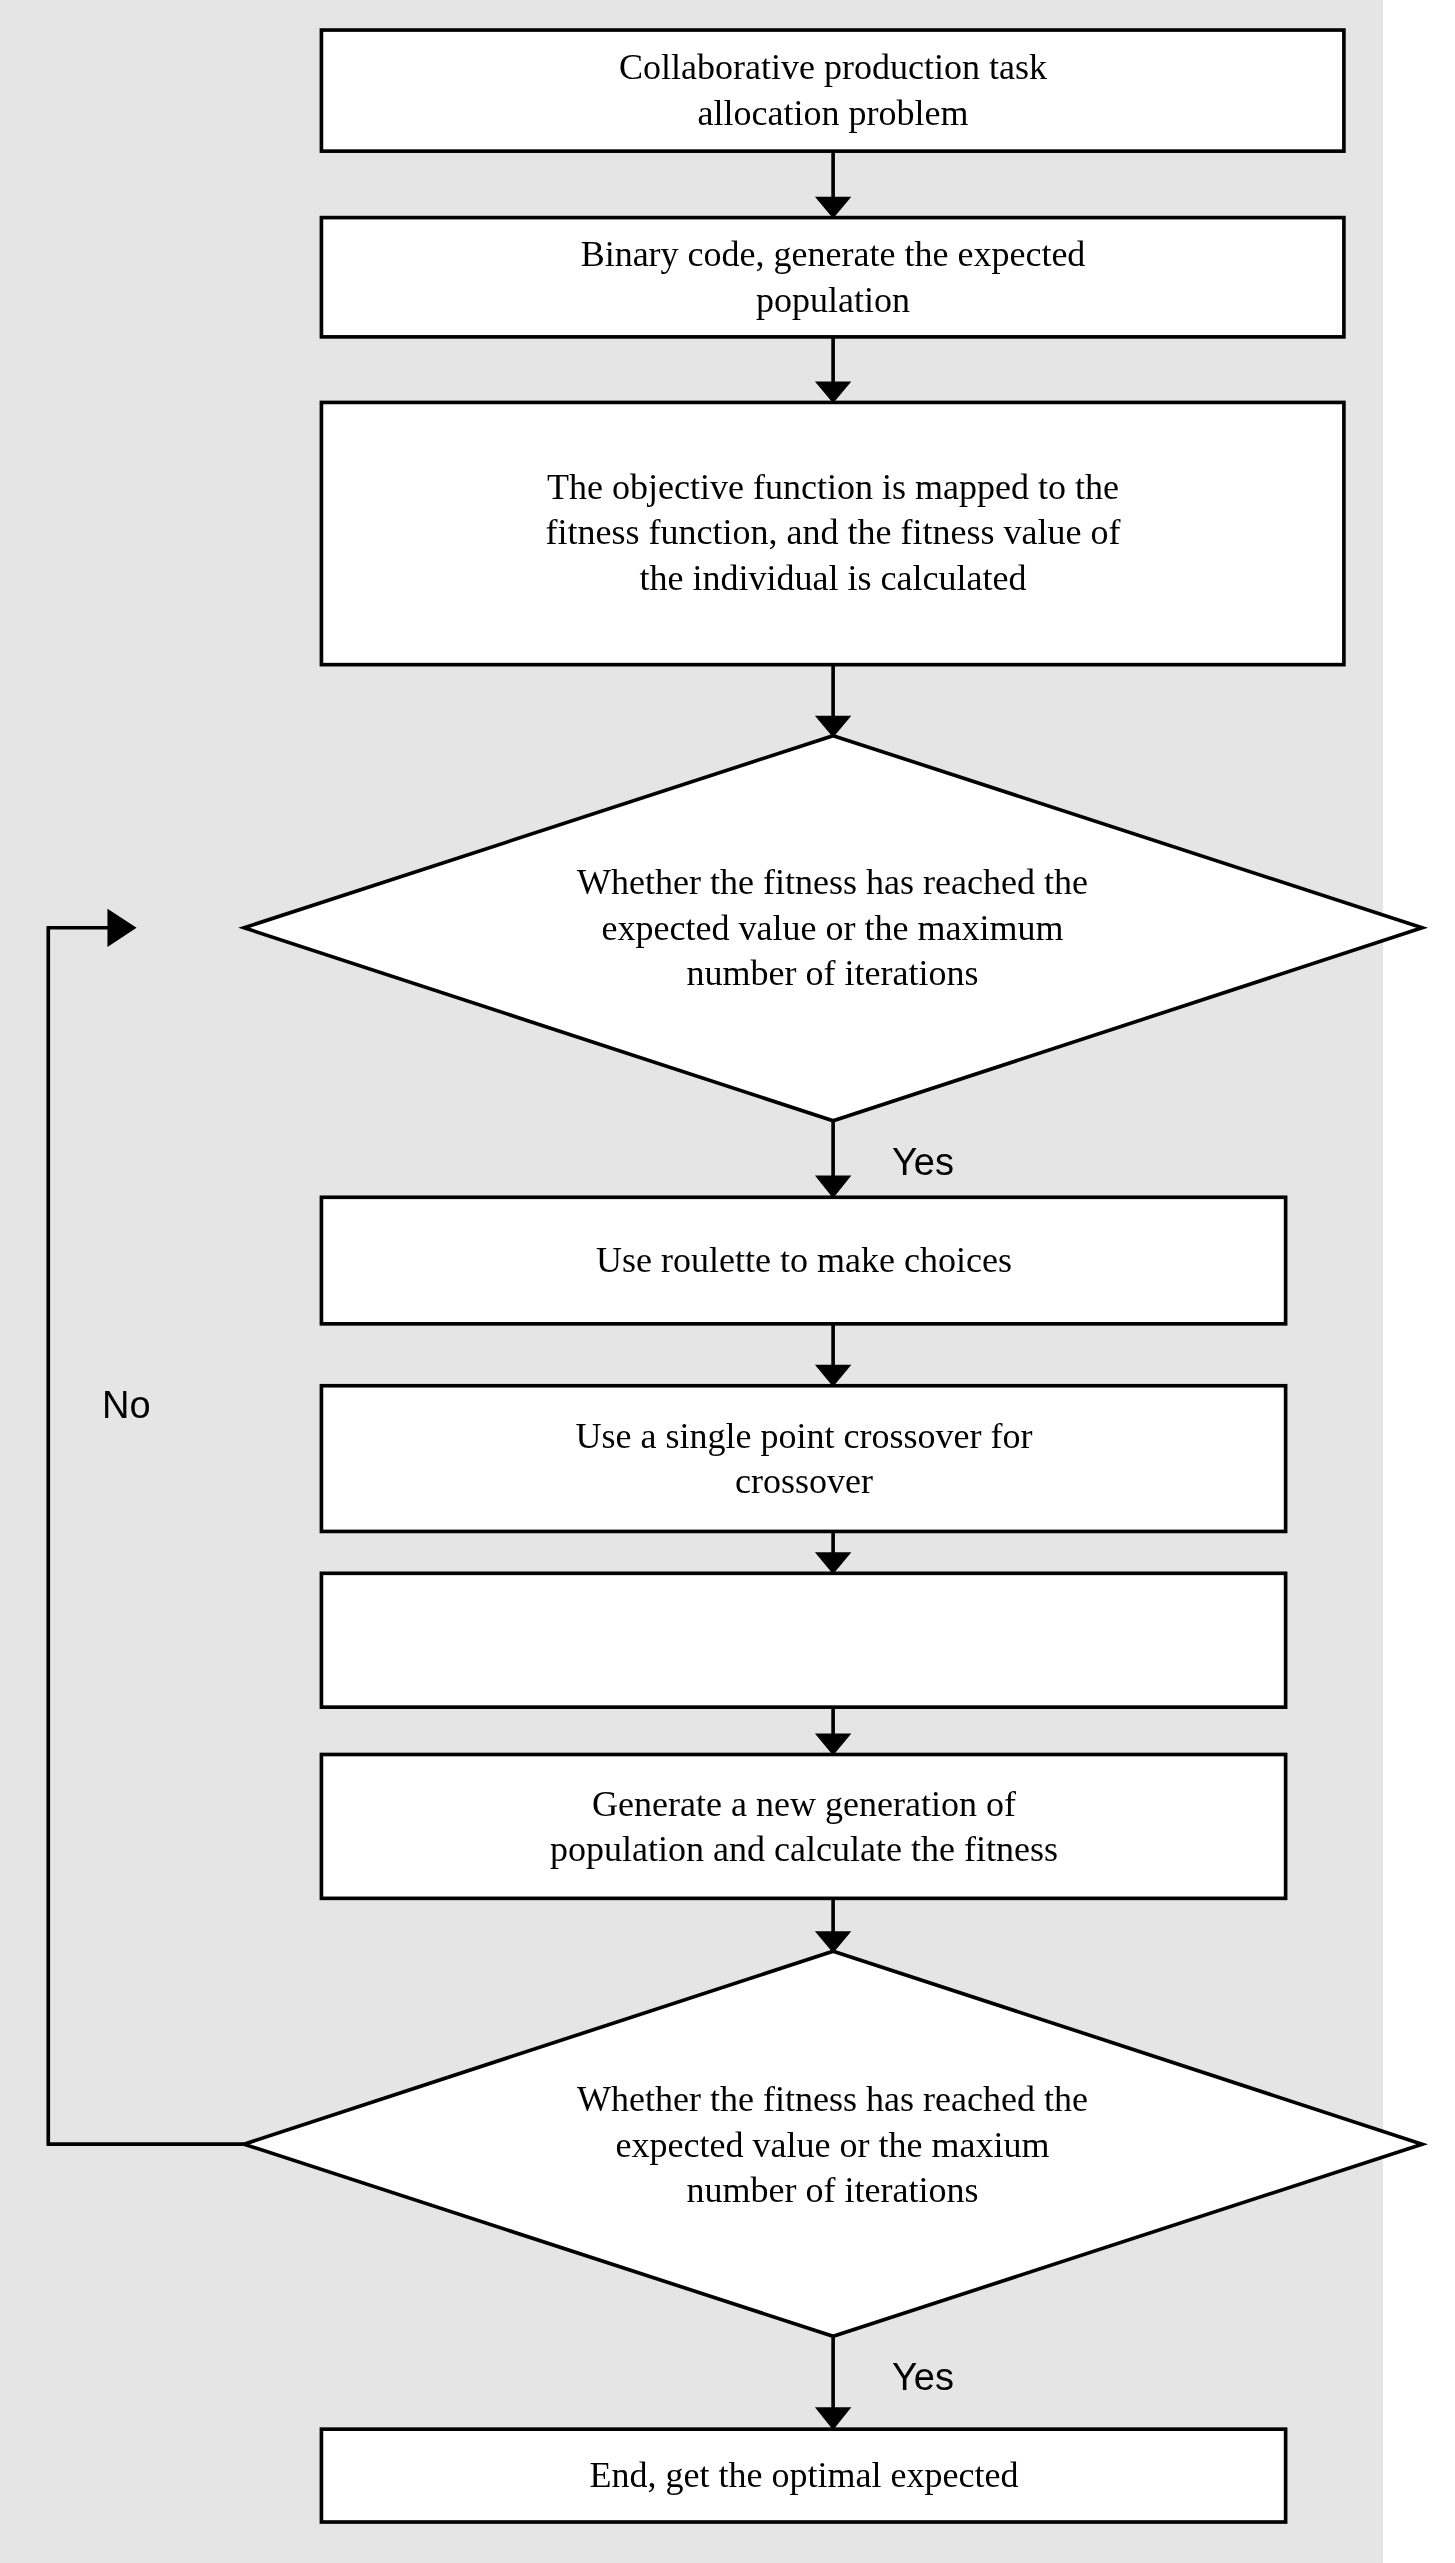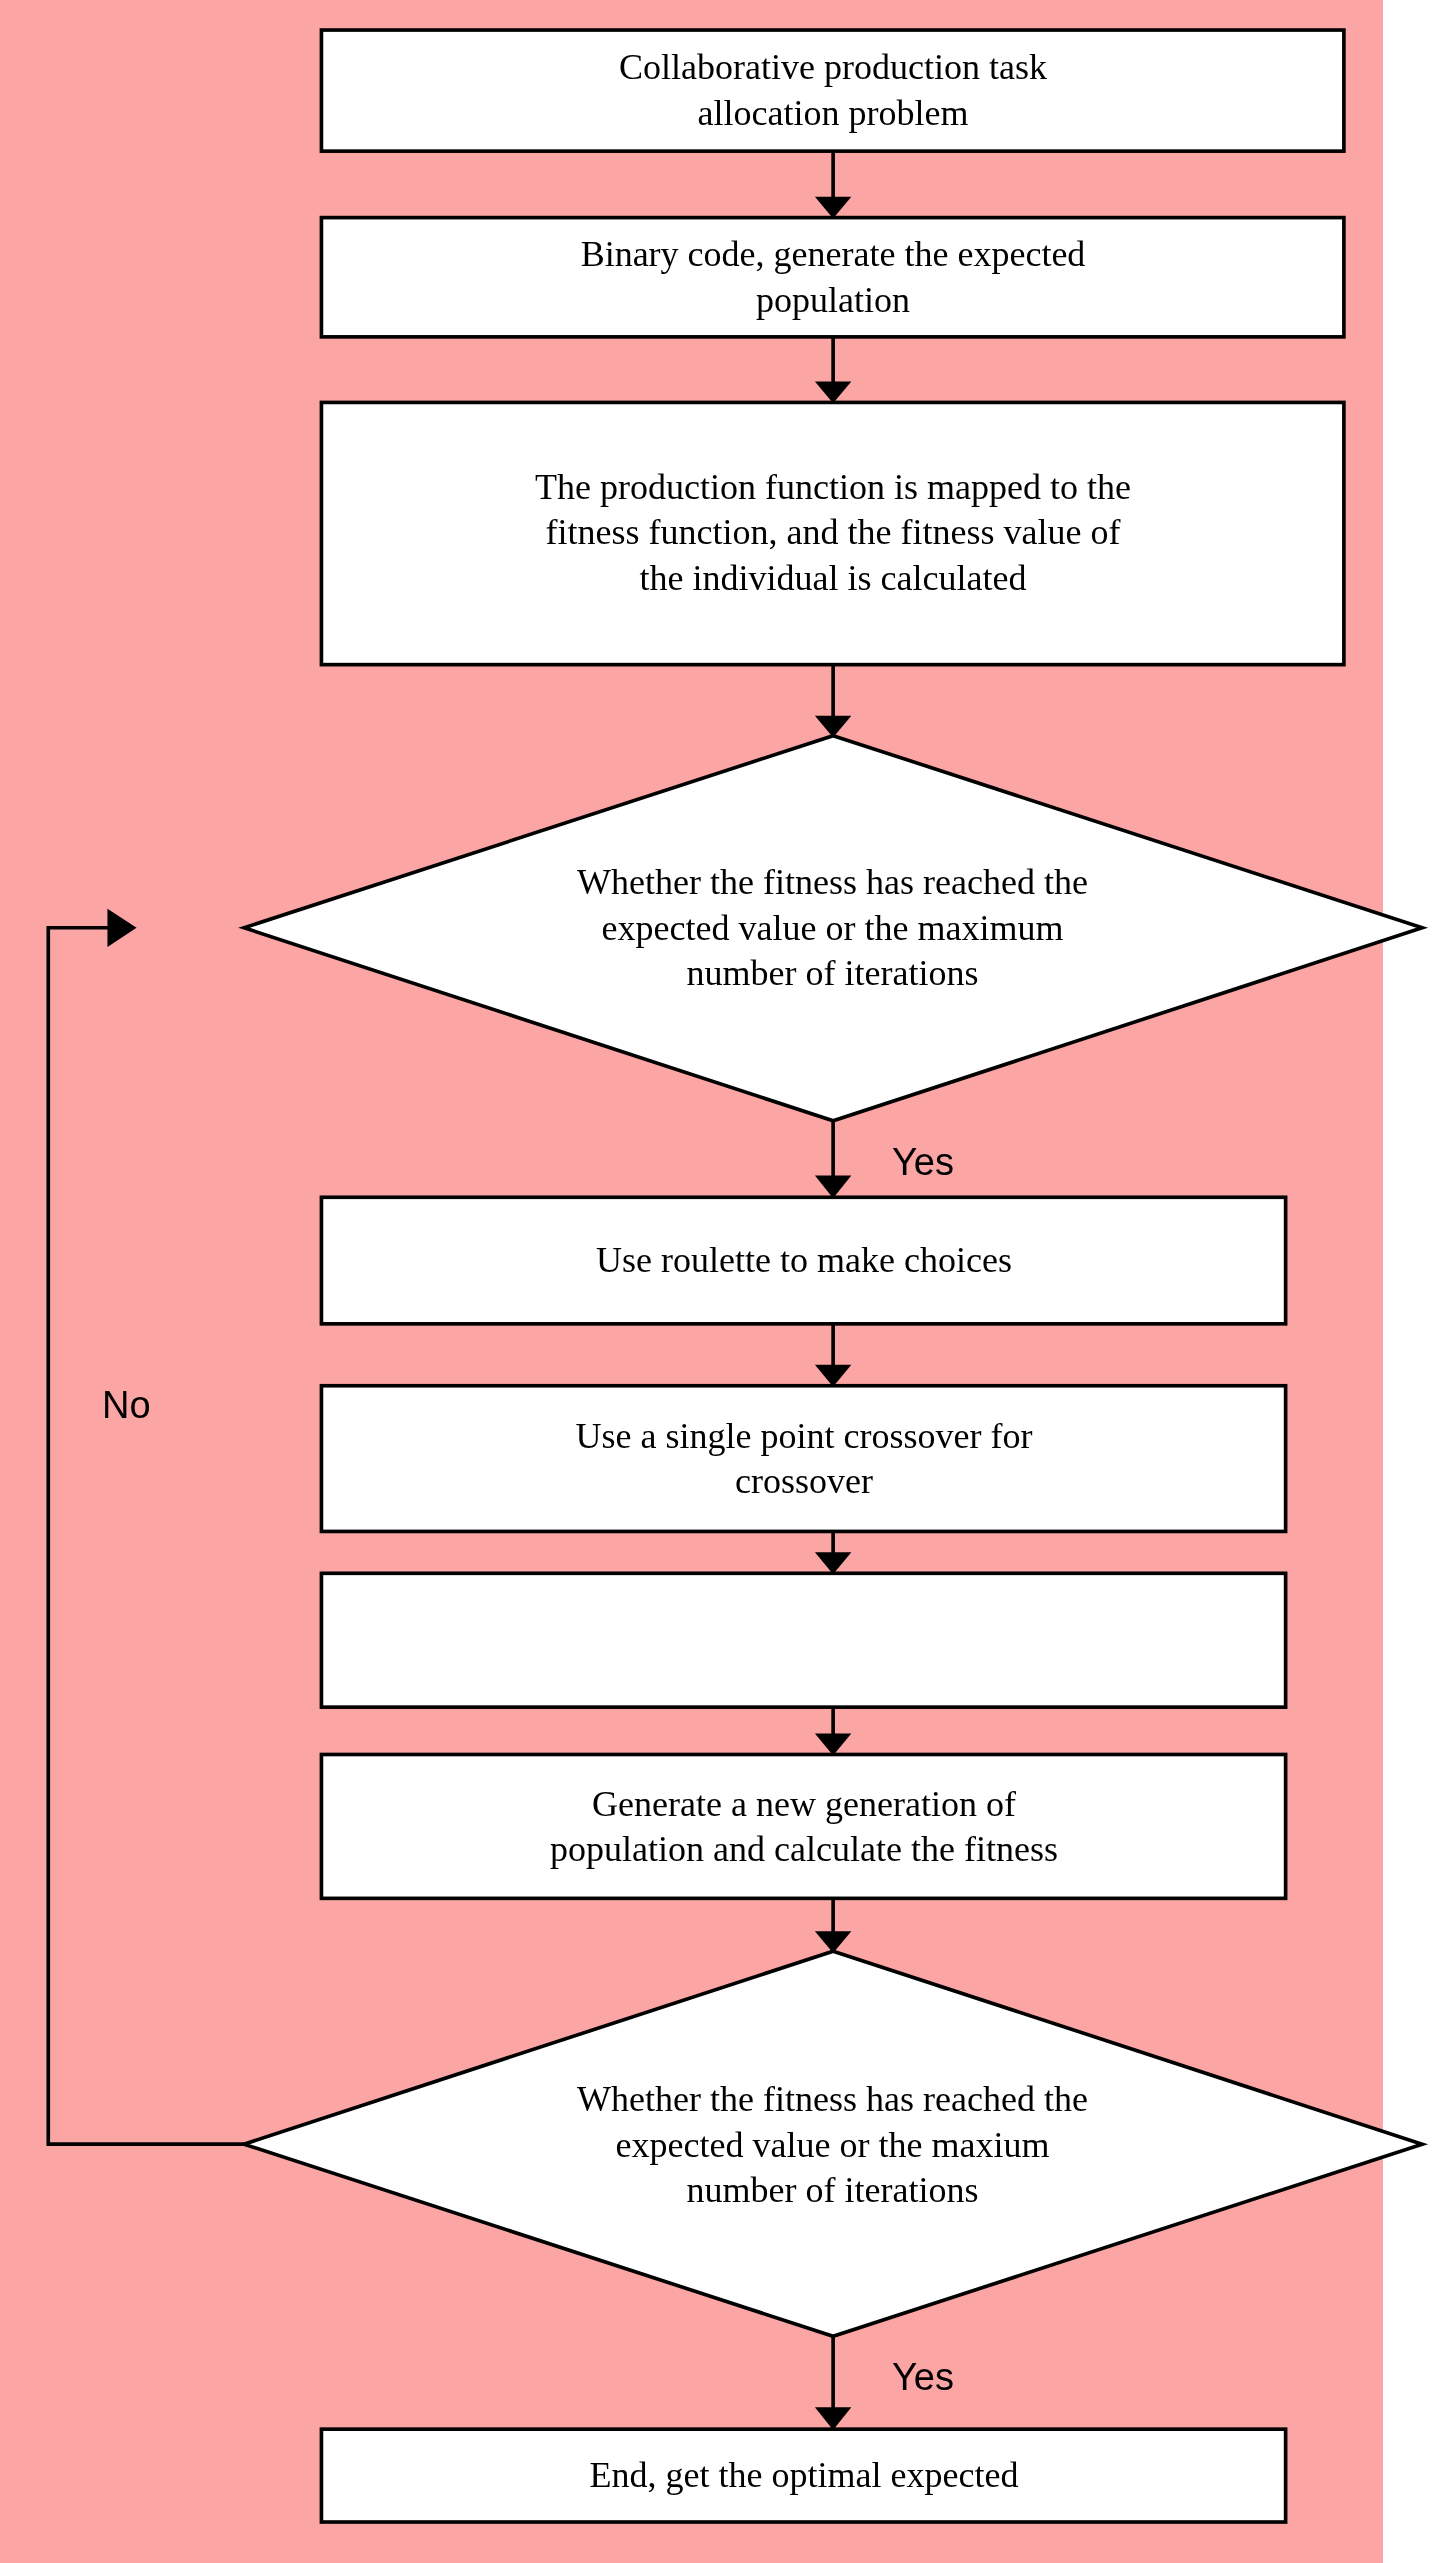--- a/index.html
+++ b/index.html
@@ -10,21 +10,21 @@
   body {
     width: 1455px;
     height: 2563px;
     font-family: "Liberation Serif", "DejaVu Serif", serif;
     overflow: hidden;
   }
   #flowchart-root {
     position: relative;
     width: 1383px;
     height: 2563px;
-    background: #fca5a5;
+    background: #e5e5e5;
   }
   svg#flow-svg {
     position: absolute;
     left: 0;
     top: 0;
     width: 1455px;
     height: 2563px;
     display: block;
   }
   .node-shape {
@@ -123,21 +123,21 @@
     <polyline class="loop-line" points="268,2355 53,2355 53,1019 123,1019"></polyline>
     <polygon class="arrow-head" points="118,998 118,1040 150,1019"></polygon>
   </svg>
 
   <div class="node-text" style="left:331px; top:30px; width:1004px; height:121px;">Collaborative production task
 allocation problem</div>
 
   <div class="node-text" style="left:331px; top:218px; width:1004px; height:119px;">Binary code, generate the expected
 population</div>
 
-  <div class="node-text" style="left:331px; top:402px; width:1004px; height:262px;">The production function is mapped to the
+  <div class="node-text" style="left:331px; top:402px; width:1004px; height:262px;">The objective function is mapped to the
 fitness function, and the fitness value of
 the individual is calculated</div>
 
   <div class="node-text" style="left:382px; top:819px; width:901px; height:219px;">Whether the fitness has reached the
 expected value or the maximum
 number of iterations</div>
 
   <div class="node-text" style="left:331px; top:1386px; width:946px; height:146px;">Use a single point crossover for
 crossover</div>
 

